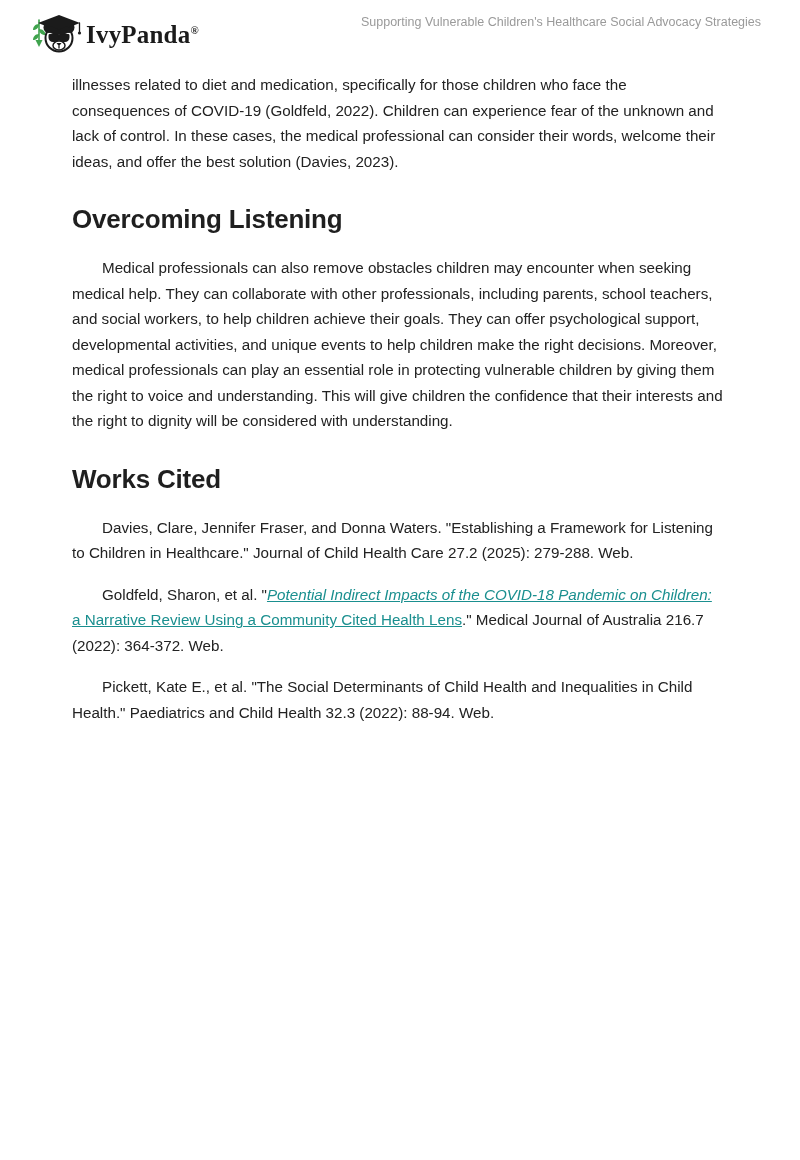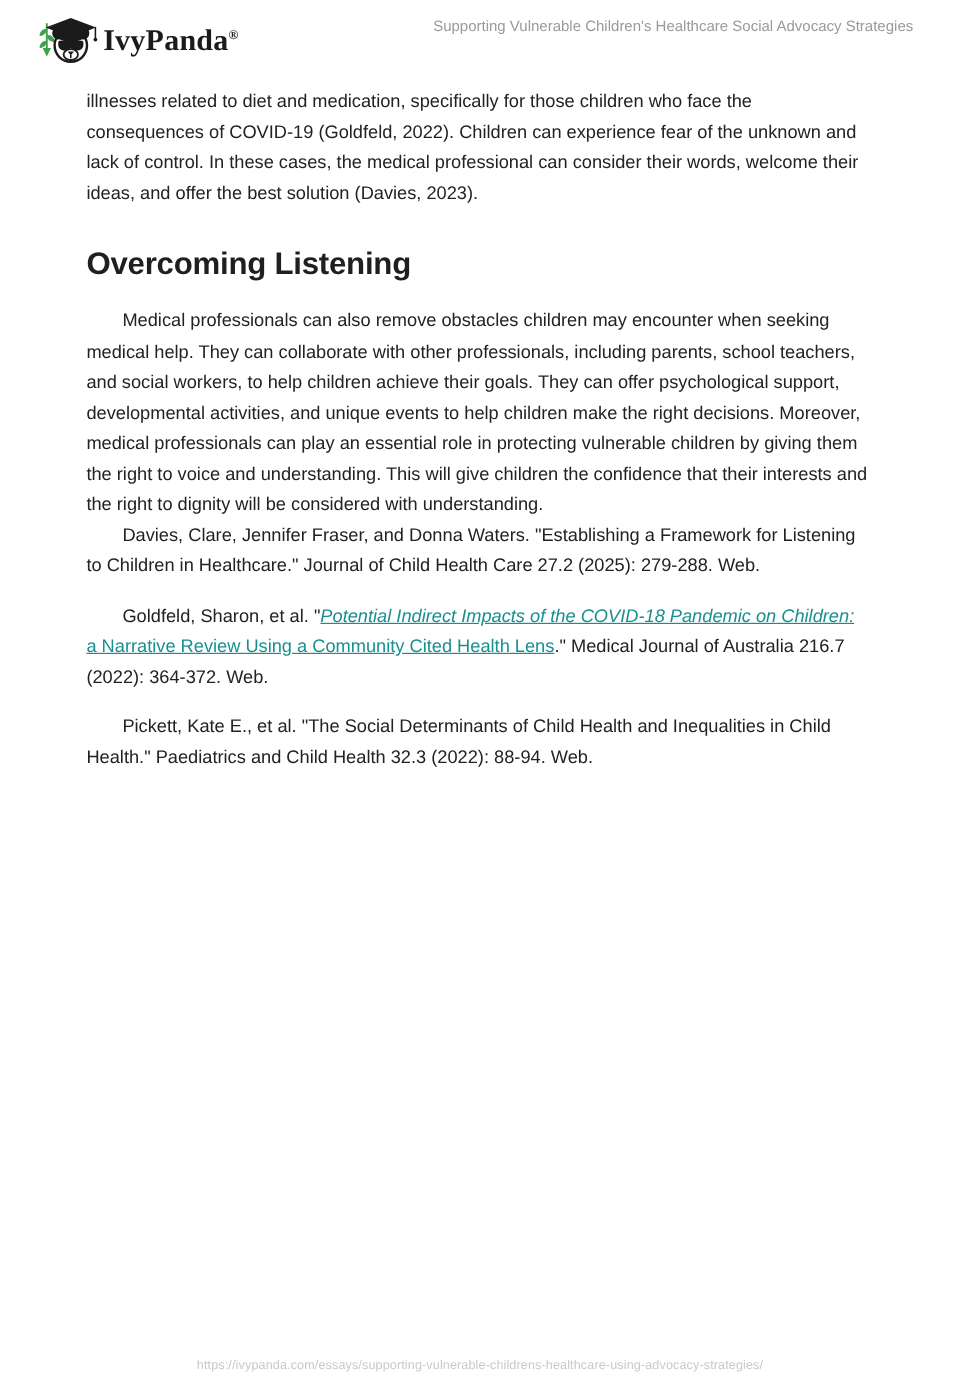--- a/index.html
+++ b/index.html
@@ -179,29 +179,27 @@
   </div>
 
   <div class="doc">
 
     <p class="para">illnesses related to diet and medication, specifically for those children who face the consequences of COVID-19 (Goldfeld, 2022). Children can experience fear of the unknown and lack of control. In these cases, the medical professional can consider their words, welcome their ideas, and offer the best solution (Davies, 2023).</p>
 
     <h2 class="section-heading first">Overcoming Listening</h2>
 
     <p class="para indent">Medical professionals can also remove obstacles children may encounter when seeking medical help. They can collaborate with other professionals, including parents, school teachers, and social workers, to help children achieve their goals. They can offer psychological support, developmental activities, and unique events to help children make the right decisions. Moreover, medical professionals can play an essential role in protecting vulnerable children by giving them the right to voice and understanding. This will give children the confidence that their interests and the right to dignity will be considered with understanding.</p>
 
+    <h2 class="section-heading">Works Cited</h2>
 
     <div class="citations">
 
       <p class="citation">Davies, Clare, Jennifer Fraser, and Donna Waters. "Establishing a Framework for Listening to Children in Healthcare." Journal of Child Health Care 27.2 (2025): 279-288. Web.</p>
 
       <p class="citation"><span>Goldfeld, Sharon, et al. "</span><a class="cite-link" href="#"><span class="ital">Potential Indirect Impacts of the COVID-18 Pandemic on Children:</span><span> a Narrative Review Using a Community Cited Health Lens</span></a><span>." Medical Journal of Australia 216.7 (2022): 364-372. Web.</span></p>
 
       <p class="citation">Pickett, Kate E., et al. "The Social Determinants of Child Health and Inequalities in Child Health." Paediatrics and Child Health 32.3 (2022): 88-94. Web.</p>
 
     </div>
   </div>
 
-  <div class="page-footer">
-    <span class="footer-url">https://ivypanda.com/essays/supporting-vulnerable-childrens-healthcare-using-advocacy-strategies/</span>
-  </div>
 
 </div>
 
 </body></html>

